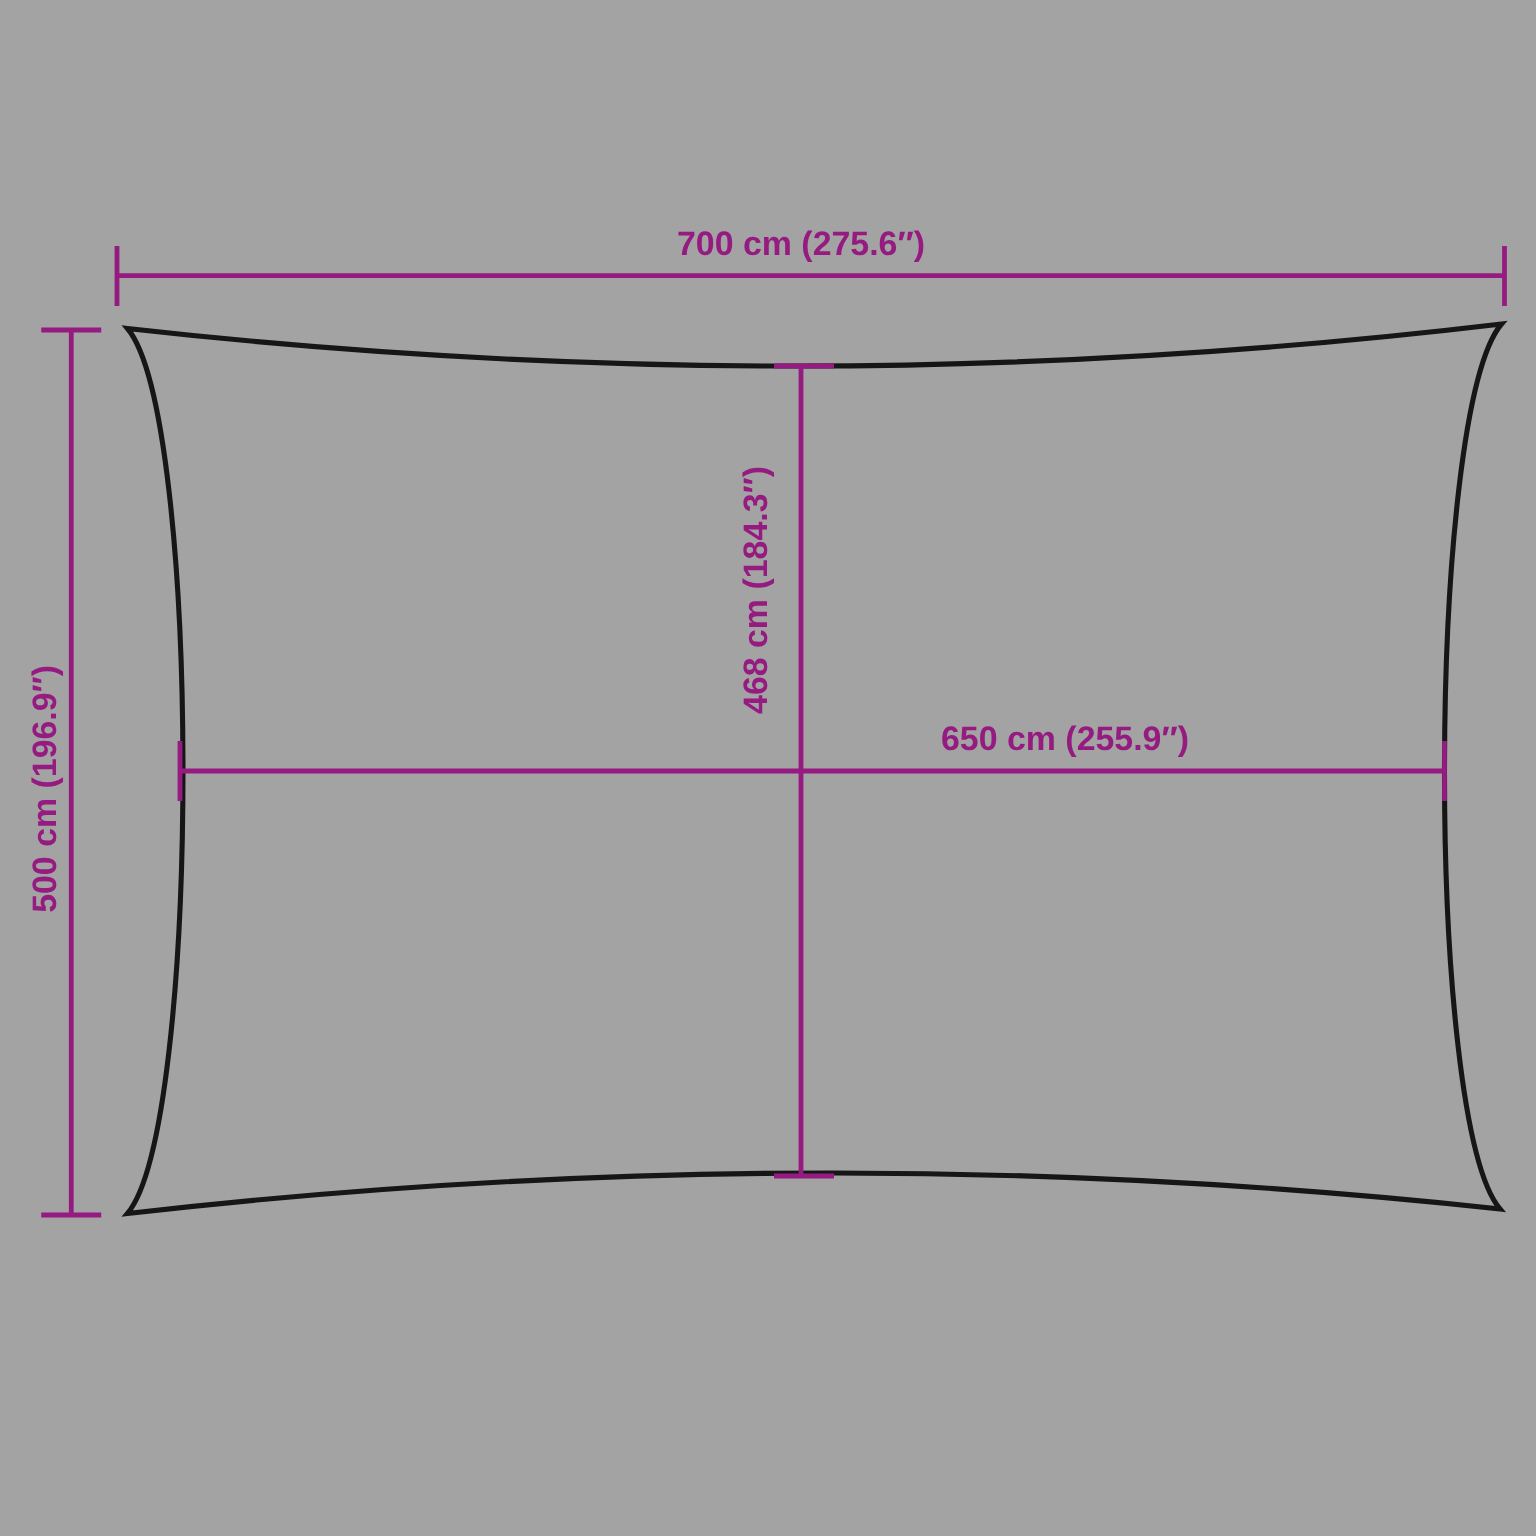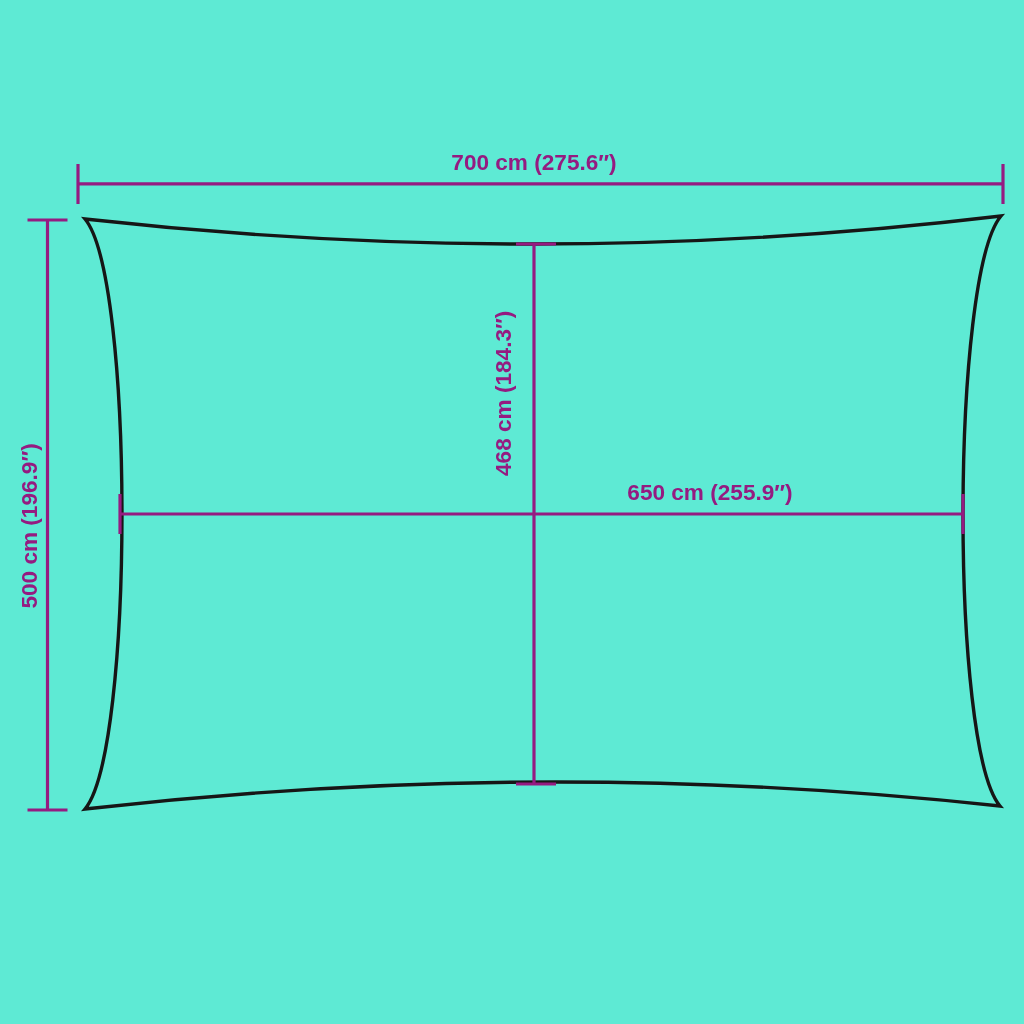--- a/index.html
+++ b/index.html
@@ -1,16 +1,16 @@
 <!DOCTYPE html>
 <html><head>
 <meta charset="utf-8">
 <style>
   html,body{margin:0;padding:0;background:#ffffff;}
-  .page{width:1024px;height:1024px;position:relative;background:#5eead4;}
+  .page{width:1024px;height:1024px;position:relative;background:#a3a3a3;}
   svg{position:absolute;top:0;left:0;}
   text{font-family:"Liberation Sans",sans-serif;font-weight:bold;fill:#951b81;}
 </style>
 </head>
 <body>
 
 <div class="page">
 <svg width="1024" height="1024" viewBox="0 0 1024 1024">
 
   <path d="M 85,219 Q 543,270.5 1001,216 C 951,275 950,747 1000,806 Q 542.5,756.5 85,809 C 134.3,750 134.3,278 85,219 Z" fill="none" stroke="#161616" stroke-width="3.4" stroke-linejoin="miter"></path>

